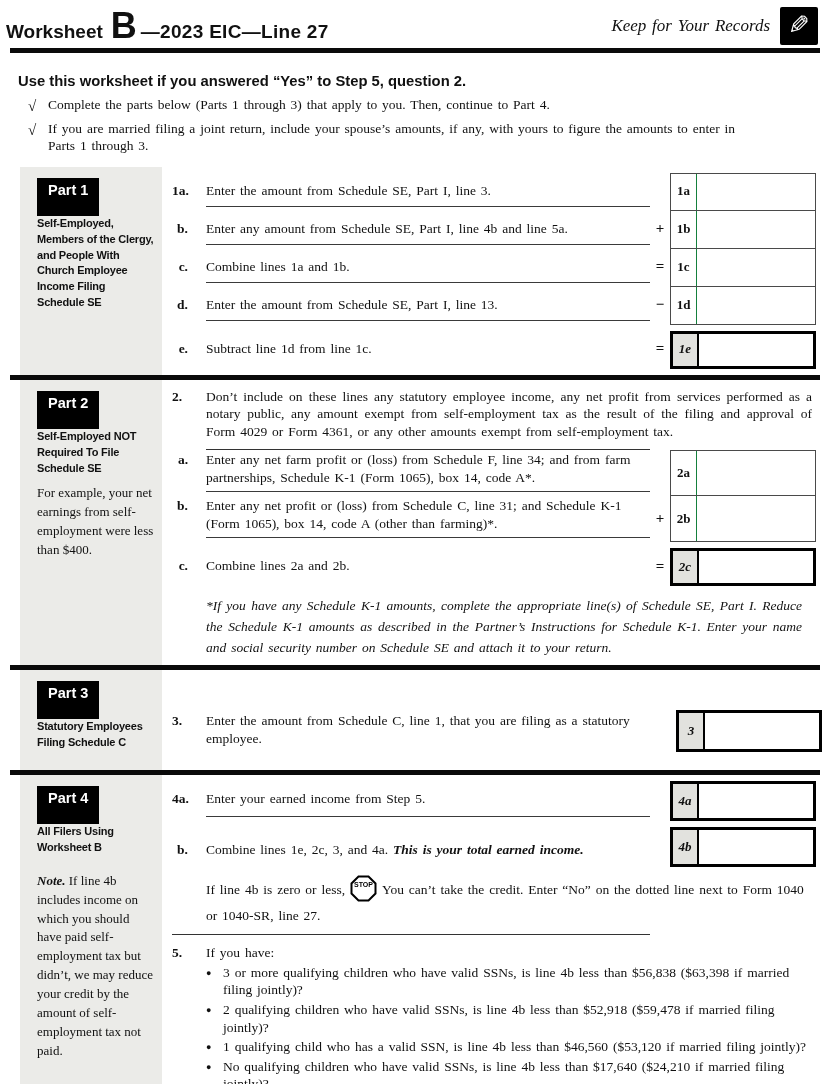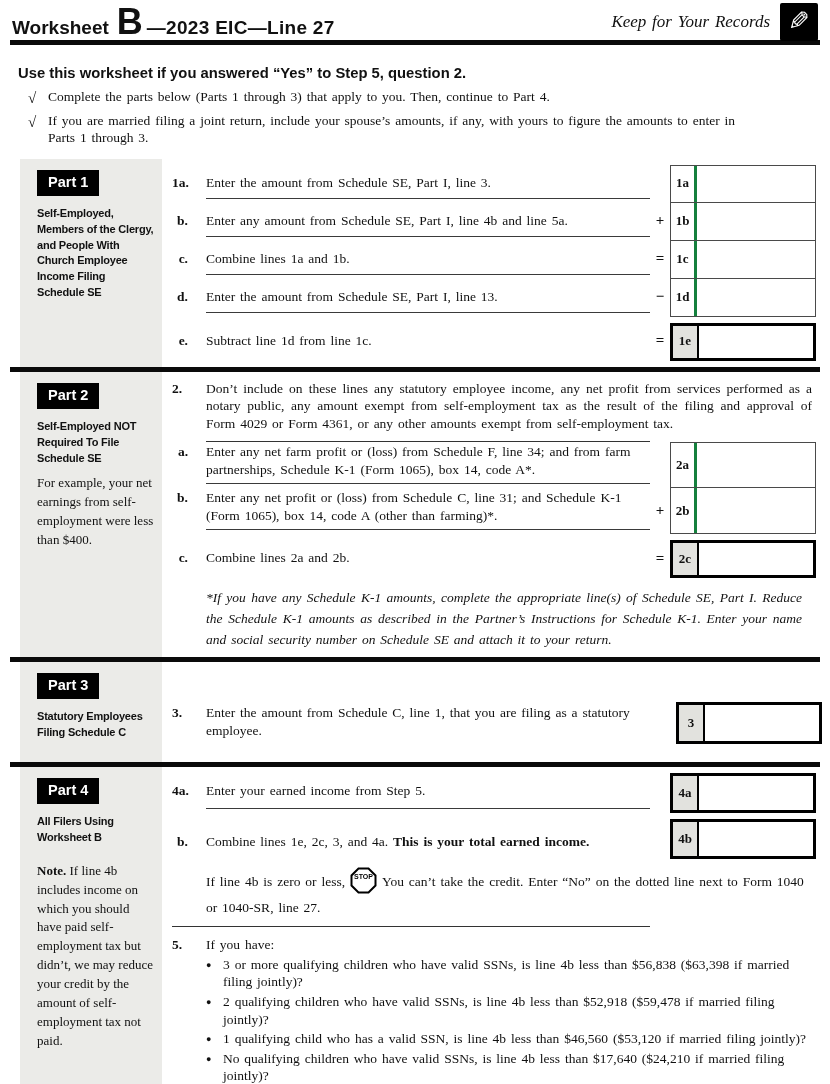--- a/index.html
+++ b/index.html
@@ -6,21 +6,21 @@
   html,body { background:#fff; }
   body {
     width:830px; height:1084px; overflow:hidden;
     font-family:"Liberation Serif", serif;
     font-size:13.5px; color:#111; line-height:1.3;
     word-spacing:1.5px;
   }
   .sans { font-family:"Liberation Sans", sans-serif; word-spacing:normal; }
 
   
-  .hdr { display:flex; align-items:center; padding:6px 12px 2px 12px; height:40px; }
+  .hdr { display:flex; align-items:center; padding:6px 12px 2px 6px; height:48px; }
   .hdr-title { display:flex; align-items:baseline; font-weight:bold; }
   .t-word { font-size:19px; }
   .t-letter { font-size:36px; margin:0 3px 0 8px; letter-spacing:1px; }
   .t-rest { font-size:19px; letter-spacing:.3px; }
   .hdr-spacer { flex:1; }
   .keep { font-style:italic; font-size:17px; margin-right:10px; white-space:nowrap; }
   .pencil-box { width:38px; height:38px; background:#000; border-radius:2px;
     display:flex; align-items:center; justify-content:center; }
   .pencil-box span { color:#fff; font-size:26px; transform:scaleX(-1); line-height:1; }
   .rule-thick { height:5px; background:#0a0a0a; margin:0 10px; }
@@ -29,40 +29,40 @@
   .intro { padding:19px 14px 10px 18px; }
   .intro-h { font-size:14.8px; font-weight:bold; margin-bottom:5px; }
   .intro-item { display:flex; margin:3px 0 2px 10px; }
   .chk { width:20px; font-size:15px; padding-top:1px; }
   .intro-item .it { flex:1; max-width:690px; }
 
   
   .part { display:flex; margin:0 12px 0 20px; }
   .sidebar { width:142px; background:#ebebe8; padding:11px 8px 10px 17px; flex:none; }
   .badge { display:inline-block; background:#000; color:#fff; font-weight:bold;
-    font-size:14.5px; padding:3px 11px 4px; margin-bottom:10px; }
+    font-size:14.5px; padding:3px 11px 16px; }
   .side-h { font-weight:bold; font-size:11px; line-height:1.45; letter-spacing:-.2px; }
   .side-note { font-size:13px; line-height:1.45; margin-top:8px; word-spacing:0; }
   .content { flex:1; padding:6px 2px 6px 10px; }
 
   
   .line-row { display:flex; align-items:stretch; height:38px; }
   .line-row.tall { height:46px; }
   .line-row.gap { margin-top:6px; }
   .num { width:34px; text-align:left; font-weight:bold; padding-top:9px; flex:none; }
   .num.sub { text-align:right; padding-right:18px; }
   .txt { flex:1; padding-top:9px; }
   .tall .txt { padding-top:1px; }
   .u { border-bottom:1.4px solid #3a3a3a; margin-bottom:4px; }
   .op { width:20px; text-align:center; align-self:center; font-weight:bold;
         font-size:15px; flex:none; padding-bottom:2px; }
   .box { width:146px; flex:none; display:flex; align-self:stretch; background:#fff; }
   .box.thin { border:1px solid #4a4a4a; }
   .line-row + .line-row .box.thin { margin-top:-1px; }
-  .blab { width:26px; flex:none; border-right:3px solid #15803d; font-weight:bold;
+  .blab { width:26px; flex:none; border-right:1px solid #15803d; font-weight:bold;
     font-size:13px; display:flex; align-items:center; justify-content:center; }
   .bval { flex:1; }
   .box.bold { border:3.5px solid #000; }
   .box.bold .blab { background:#e2e2de; border-right:2.5px solid #000; }
 
   .hrule { border-top:1.5px solid #333; margin:5px 166px 0 34px; }
 
   .para { display:flex; margin-top:2px; }
   .para .ptxt { flex:1; text-align:justify; padding-right:4px; }
   .footnote { font-style:italic; margin:10px 14px 0 34px; line-height:1.55; text-align:justify; }
@@ -75,21 +75,21 @@
   
   .stop-para { margin:8px 0 10px 34px; position:relative; }
   .stop-ico { display:inline-block; vertical-align:middle; margin:0 5px; }
   .item5 { display:flex; margin-top:9px; }
   .item5 .num { padding-top:0; }
   .bullets { margin:2px 0 0 34px; }
   .b-row { display:flex; margin-top:2px; }
   .b-dot { width:17px; font-size:9px; padding-top:4px; flex:none; }
   .b-txt { flex:1; }
   .it { font-style:italic; }
-  .bold { font-weight:bold; }
+  .bold { font-weight:bold;font-style:italic; }
 </style>
 </head>
 <body>
 
 <div class="hdr">
   <div class="hdr-title sans">
     <span class="t-word">Worksheet</span>
     <span class="t-letter">B</span>
     <span class="t-rest">—2023 EIC—Line 27</span>
   </div>

